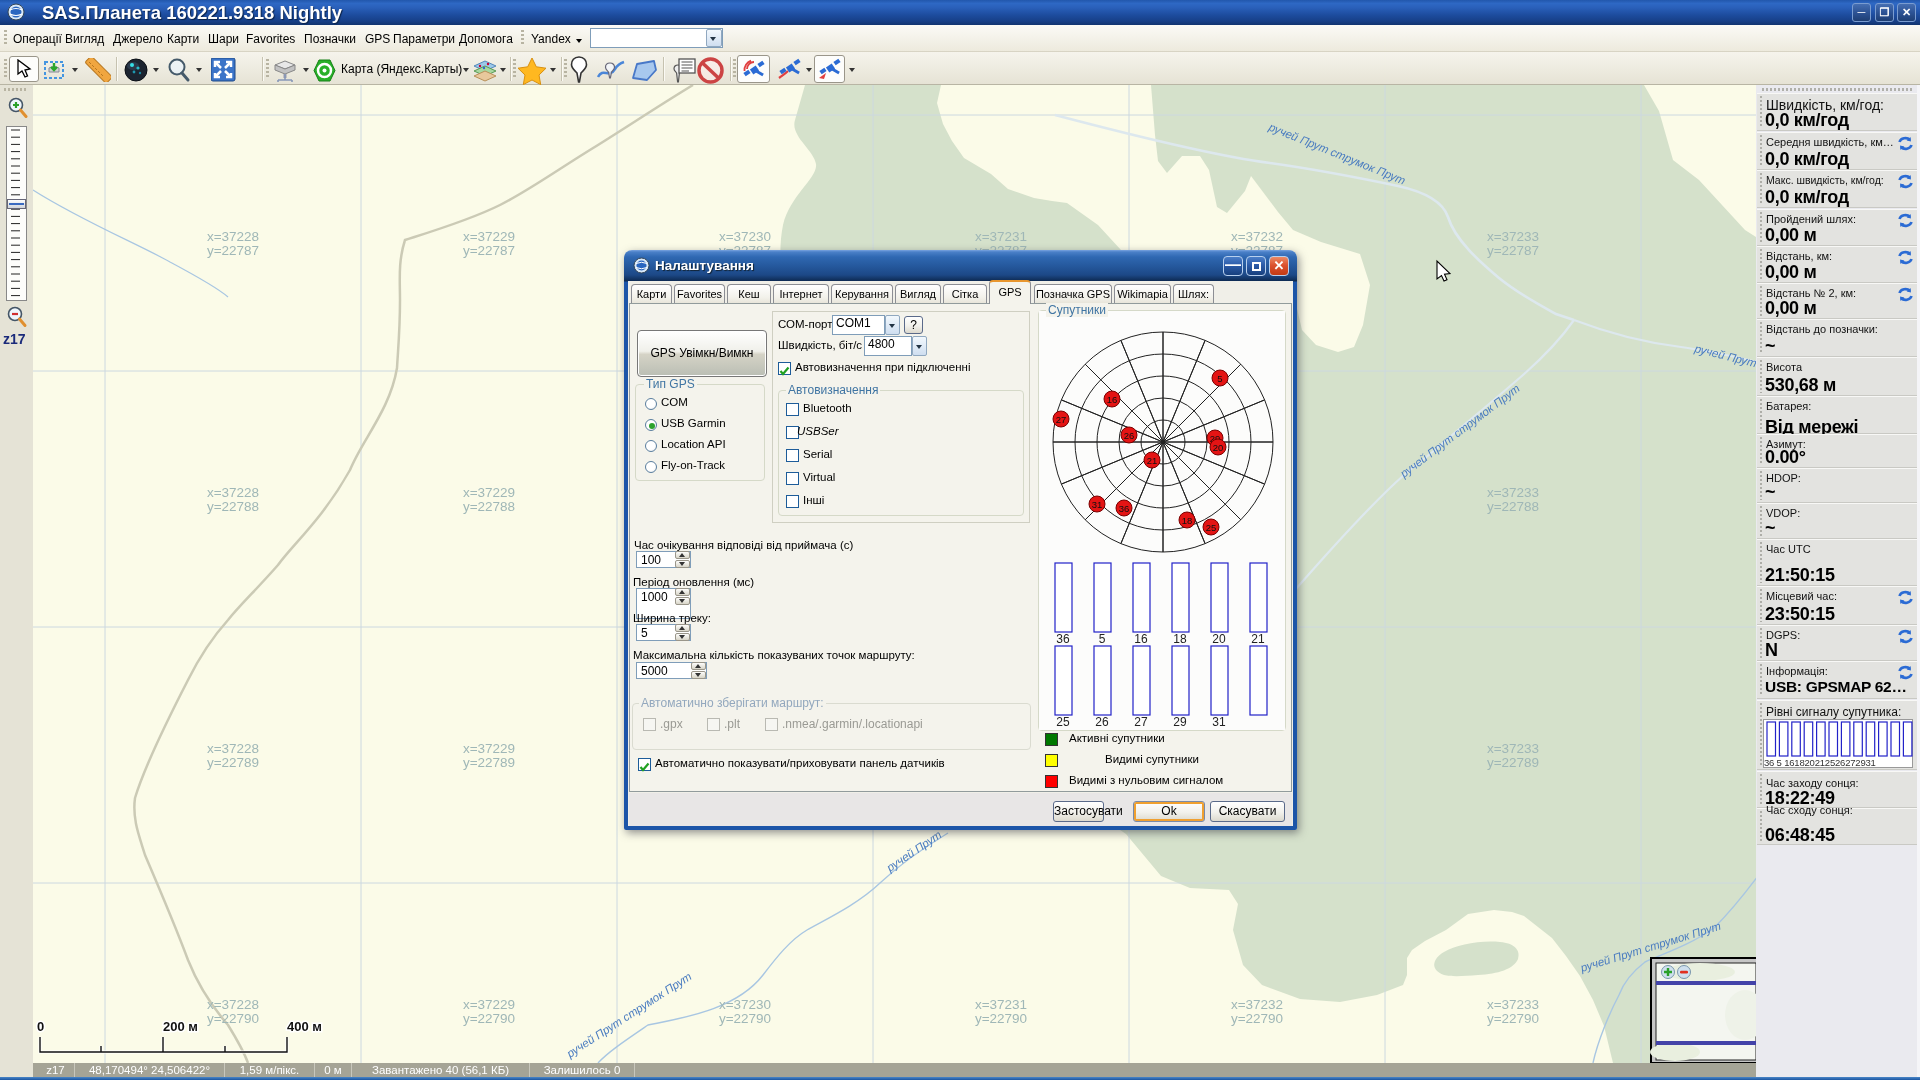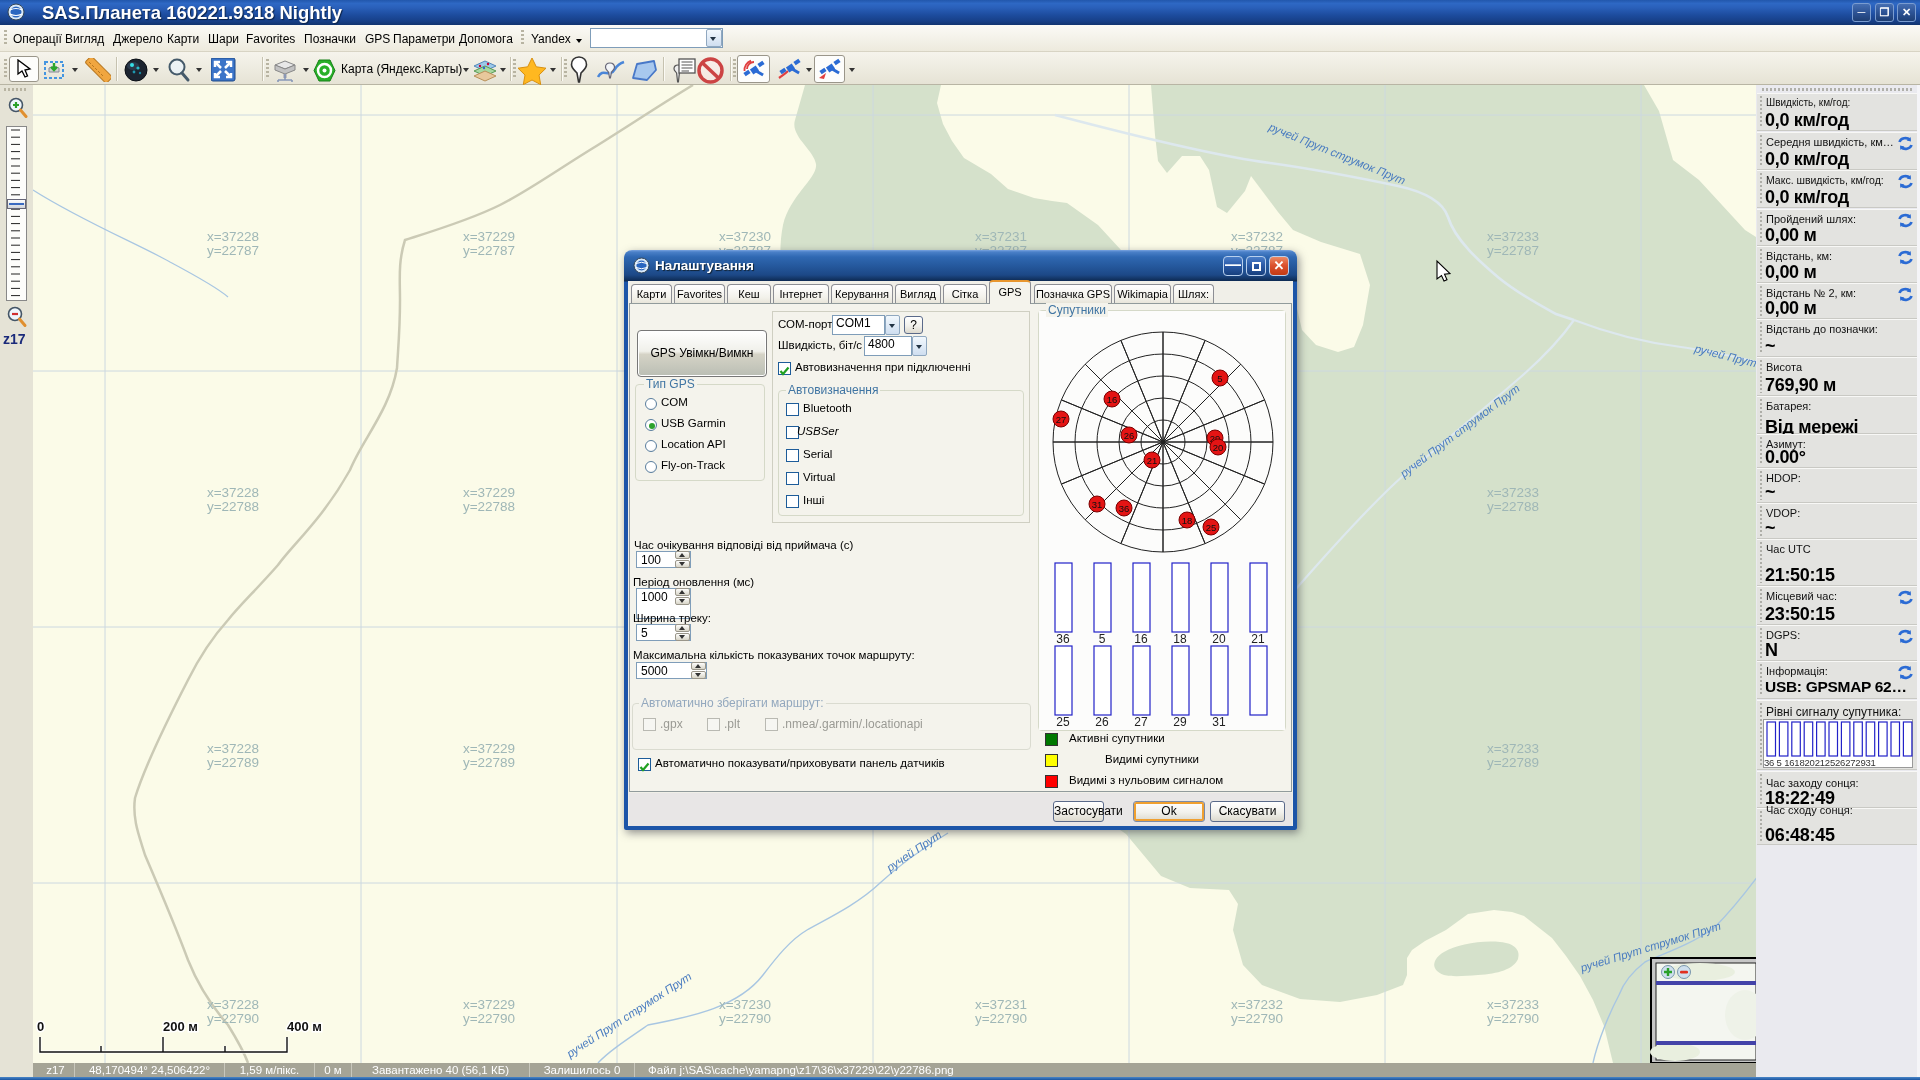--- a/index.html
+++ b/index.html
@@ -365,27 +365,26 @@
     <circle cx="1684" cy="972" r="6.5" fill="#cfe0ee" stroke="#7a96ac" stroke-width="1"></circle>
     <rect x="1680" y="970.7" width="8" height="2.8" rx="1.2" fill="#e03020"></rect>
   </svg>
 <div id="statusbar" class="abs">
     <div class="scell" style="left:4px;width:38px">z17</div>
     <div class="scell" style="left:42px;width:150px">48,170494° 24,506422°</div>
     <div class="scell" style="left:192px;width:90px">1,59 м/пікс.</div>
     <div class="scell" style="left:282px;width:37px">0 м</div>
     <div class="scell" style="left:319px;width:178px">Завантажено 40 (56,1 КБ)</div>
     <div class="scell" style="left:497px;width:105px">Залишилось 0</div>
-    <div class="scell" style="left:602px;width:1121px;text-align:left;padding-left:13px;border-right:none">Файл j:\SAS\cache\yamapng\z17\36\x37229\22\y22786.png</div>
   </div>
 <div id="sidebar" class="abs">
     <div class="abs" style="left:6px;top:3px;width:152px;height:3px;background:repeating-linear-gradient(90deg,#b0b0aa 0 2px,transparent 2px 4px)"></div>
     <div class="spanel" style="top:8px;height:38px"></div>
     <div class="sgrip" style="top:11px;height:32px"></div>
-    <div class="slab" style="top:12px;font-size:10px">Швидкість, км/год:</div>
+    <div class="slab" style="top:12px;font-size:14px">Швидкість, км/год:</div>
     <div class="sval" style="top:25px;font-size:18px">0,0 км/год</div>
     <div class="spanel" style="top:47px;height:38px"></div>
     <div class="sgrip" style="top:50px;height:32px"></div>
     <div class="slab" style="top:51px;font-size:11px">Середня швидкість, км…</div>
     <div class="sval" style="top:64px;font-size:18px">0,0 км/год</div>
     <svg class="abs" style="left:141px;top:51px" width="17" height="15" viewBox="0 0 17 15">
 <path d="M2.5 6 A6 5 0 0 1 13 4" fill="none" stroke="#2b6bd4" stroke-width="2.6"></path>
 <path d="M13.5 1 L14 5.4 L9.6 4.6 Z" fill="#2b6bd4"></path>
 <path d="M14.5 9 A6 5 0 0 1 4 11" fill="none" stroke="#2b6bd4" stroke-width="2.6"></path>
 <path d="M3.5 14 L3 9.6 L7.4 10.4 Z" fill="#2b6bd4"></path>
@@ -430,21 +429,21 @@
 <path d="M14.5 9 A6 5 0 0 1 4 11" fill="none" stroke="#2b6bd4" stroke-width="2.6"></path>
 <path d="M3.5 14 L3 9.6 L7.4 10.4 Z" fill="#2b6bd4"></path>
     </svg>
     <div class="spanel" style="top:234px;height:38px"></div>
     <div class="sgrip" style="top:237px;height:32px"></div>
     <div class="slab" style="top:238px;font-size:11px">Відстань до позначки:</div>
     <div class="sval" style="top:251px;font-size:18px">~</div>
     <div class="spanel" style="top:272px;height:39px"></div>
     <div class="sgrip" style="top:275px;height:33px"></div>
     <div class="slab" style="top:276px;font-size:11px">Висота</div>
-    <div class="sval" style="top:290px;font-size:18px">769,90 м</div>
+    <div class="sval" style="top:290px;font-size:18px">530,68 м</div>
     <div class="spanel" style="top:311px;height:38px"></div>
     <div class="sgrip" style="top:314px;height:32px"></div>
     <div class="slab" style="top:315px;font-size:11px">Батарея:</div>
     <div class="sval" style="top:332px;font-size:18px">Від мережі</div>
     <div class="spanel" style="top:349px;height:34px"></div>
     <div class="sgrip" style="top:352px;height:28px"></div>
     <div class="slab" style="top:353px;font-size:11px">Азимут:</div>
     <div class="sval" style="top:362px;font-size:18px">0.00°</div>
     <div class="spanel" style="top:383px;height:35px"></div>
     <div class="sgrip" style="top:386px;height:29px"></div>

